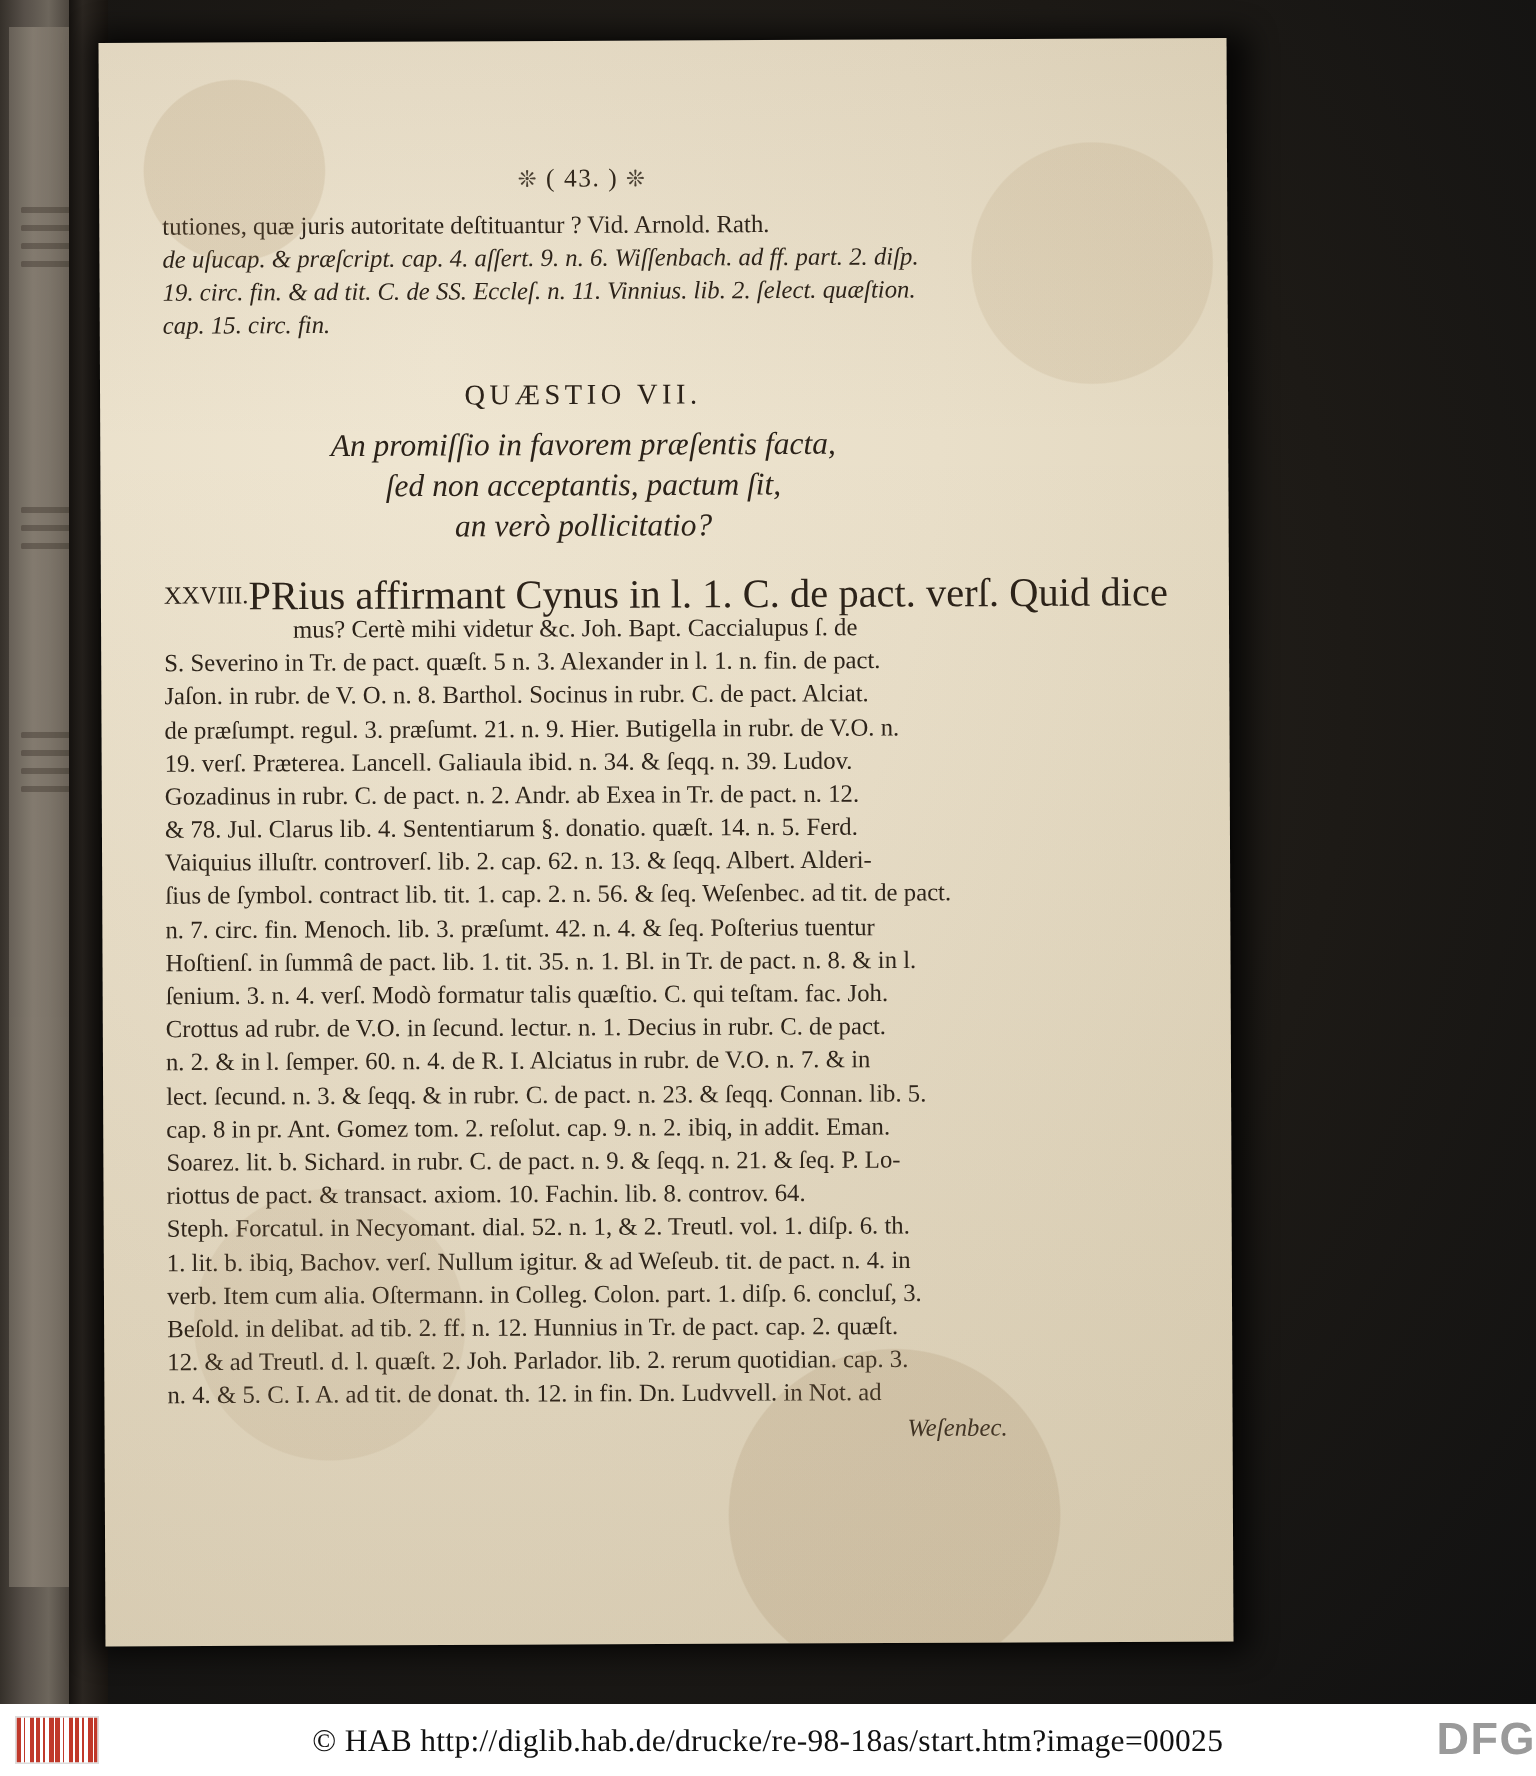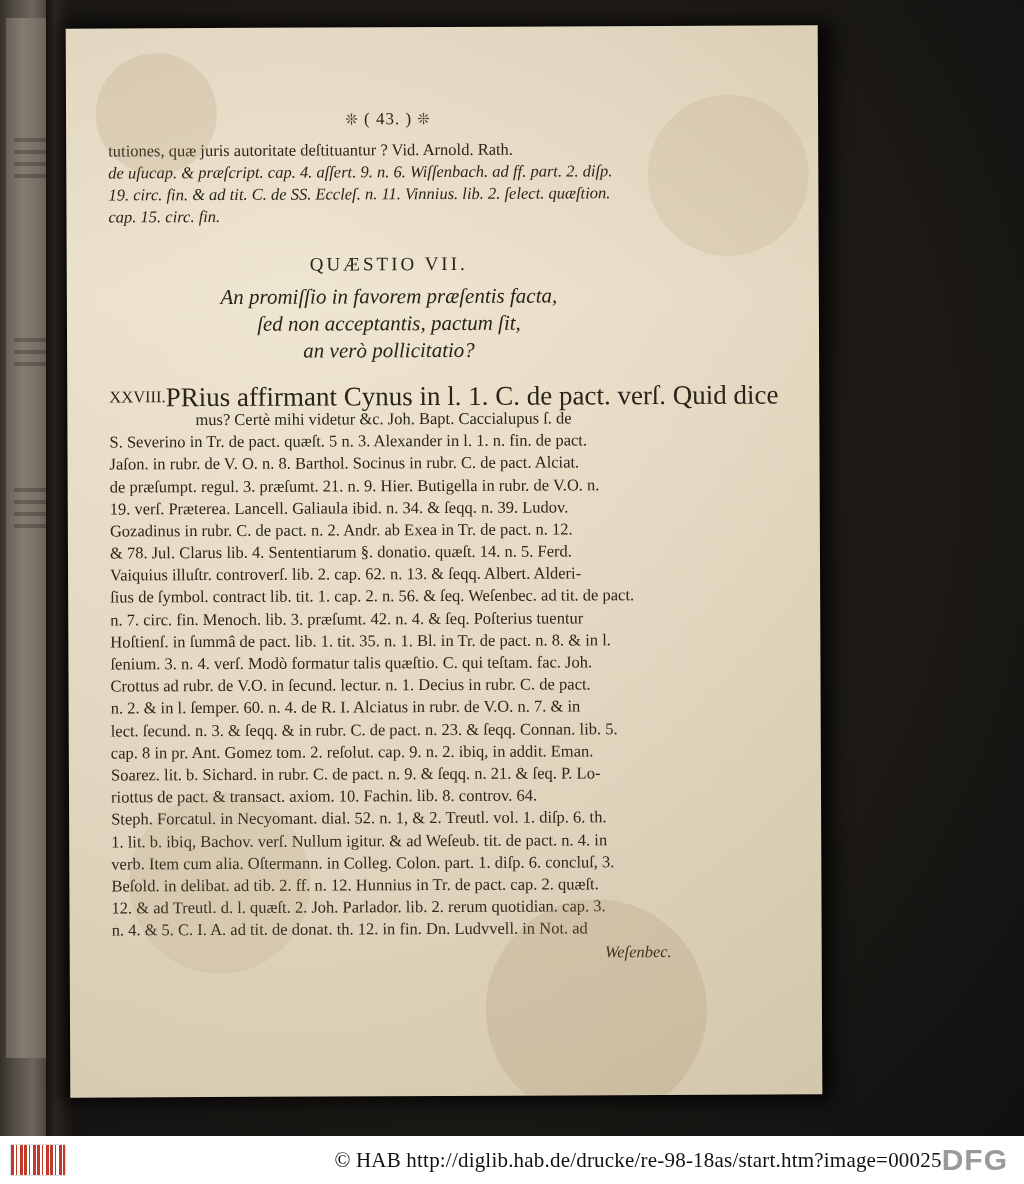--- a/index.html
+++ b/index.html
@@ -161,28 +161,27 @@
     width: 54px; height: 30px;
     margin-left: 10px;
     background:
       repeating-linear-gradient(90deg,
         #c0392b 0 3px, #ffffff 3px 5px, #c0392b 5px 6px, #ffffff 6px 9px,
         #c0392b 9px 12px, #ffffff 12px 13px);
     border: 1px solid #ddd;
   }
   #caption-text {
     flex: 1;
-    text-align: right;
+    text-align: center;
     font-family: "Liberation Serif", serif;
     font-size: 21px;
     color: #111;
     letter-spacing: .2px;
   }
   #dfg-logo {
-    margin-right: 16px;
     font-family: "Liberation Sans", sans-serif;
     font-weight: bold;
     font-size: 30px;
     color: #9a9a9a;
     letter-spacing: 1px;
   }
 </style>
 </head>
 <body>
 

